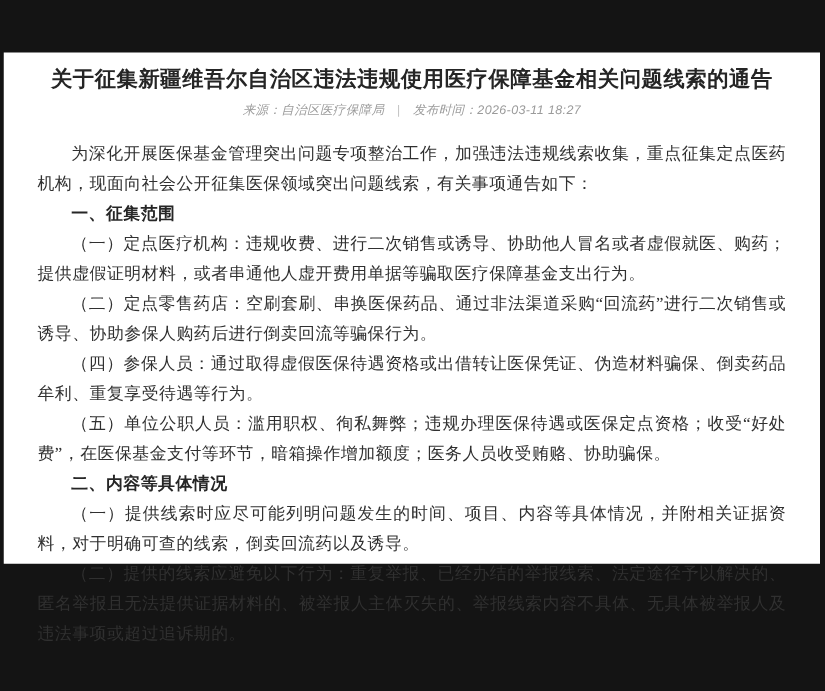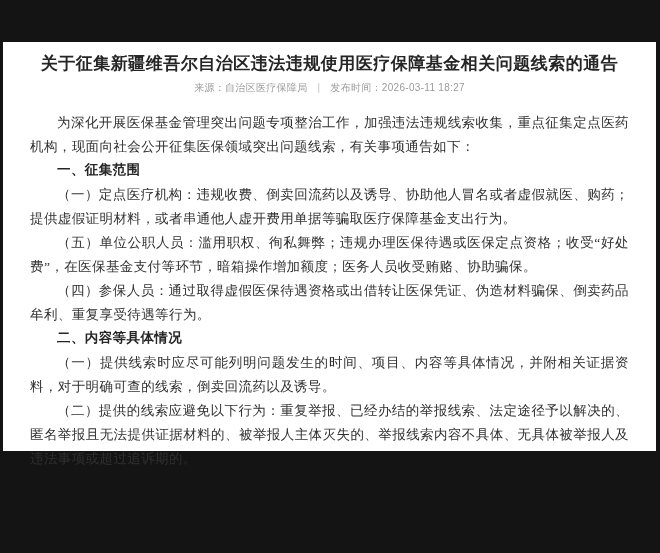--- a/index.html
+++ b/index.html
@@ -35,20 +35,21 @@
     color: #252525;
     letter-spacing: 0.5px;
     line-height: 22px;
   }
   .article-meta {
     margin-top: 6px;
     font-family: "Liberation Sans", "DejaVu Sans", sans-serif;
     font-size: 10px;
     color: #9b9b9b;
     letter-spacing: 0.3px;
+    font-style: italic;
   }
   .article-meta .sep {
     margin: 0 10px;
     color: #c4c4c4;
   }
   .article-body {
     margin-top: 16px;
     padding: 0 27px;
     font-size: 13.5px;
     color: #303030;
@@ -56,40 +57,40 @@
     letter-spacing: 0.4px;
   }
   .article-body p {
     margin: 0;
     line-height: 24px;
     text-indent: 2em;
   }
   .article-body p.heading {
     font-weight: 700;
     color: #262626;
-    font-family: Liberation Mono, monospace;
   }
 </style>
 </head>
 <body>
 
 <div class="page">
 
   <div class="article-header">
     <h1 class="article-title">关于征集新疆维吾尔自治区违法违规使用医疗保障基金相关问题线索的通告</h1>
     <div class="article-meta">
       <span>来源：</span><span>自治区医疗保障局</span><span class="sep">|</span><span>发布时间：</span><span>2026-03-11 18:27</span>
     </div>
   </div>
 
   <div class="article-body">
     <p>为深化开展医保基金管理突出问题专项整治工作，加强违法违规线索收集，重点征集定点医药机构，现面向社会公开征集医保领域突出问题线索，有关事项通告如下：</p>
     <p class="heading">一、征集范围</p>
-    <p>（一）定点医疗机构：违规收费、倒卖回流药以及诱导、协助他人冒名或者虚假就医、购药；提供虚假证明材料，或者串通他人虚开费用单据等骗取医疗保障基金支出行为。</p>
+    <p>（一）定点医疗机构：违规收费、进行二次销售或诱导、协助他人冒名或者虚假就医、购药；提供虚假证明材料，或者串通他人虚开费用单据等骗取医疗保障基金支出行为。</p>
+    <p>（二）定点零售药店：空刷套刷、串换医保药品、通过非法渠道采购“回流药”进行二次销售或诱导、协助参保人购药后进行倒卖回流等骗保行为。</p>
+    <p>（四）参保人员：通过取得虚假医保待遇资格或出借转让医保凭证、伪造材料骗保、倒卖药品牟利、重复享受待遇等行为。</p>
     <p>（五）单位公职人员：滥用职权、徇私舞弊；违规办理医保待遇或医保定点资格；收受“好处费”，在医保基金支付等环节，暗箱操作增加额度；医务人员收受贿赂、协助骗保。</p>
-    <p>（四）参保人员：通过取得虚假医保待遇资格或出借转让医保凭证、伪造材料骗保、倒卖药品牟利、重复享受待遇等行为。</p>
     <p class="heading">二、内容等具体情况</p>
     <p>（一）提供线索时应尽可能列明问题发生的时间、项目、内容等具体情况，并附相关证据资料，对于明确可查的线索，倒卖回流药以及诱导。</p>
     <p>（二）提供的线索应避免以下行为：重复举报、已经办结的举报线索、法定途径予以解决的、匿名举报且无法提供证据材料的、被举报人主体灭失的、举报线索内容不具体、无具体被举报人及违法事项或超过追诉期的。</p>
 
   </div>
 
 </div>
 
 </body></html>

